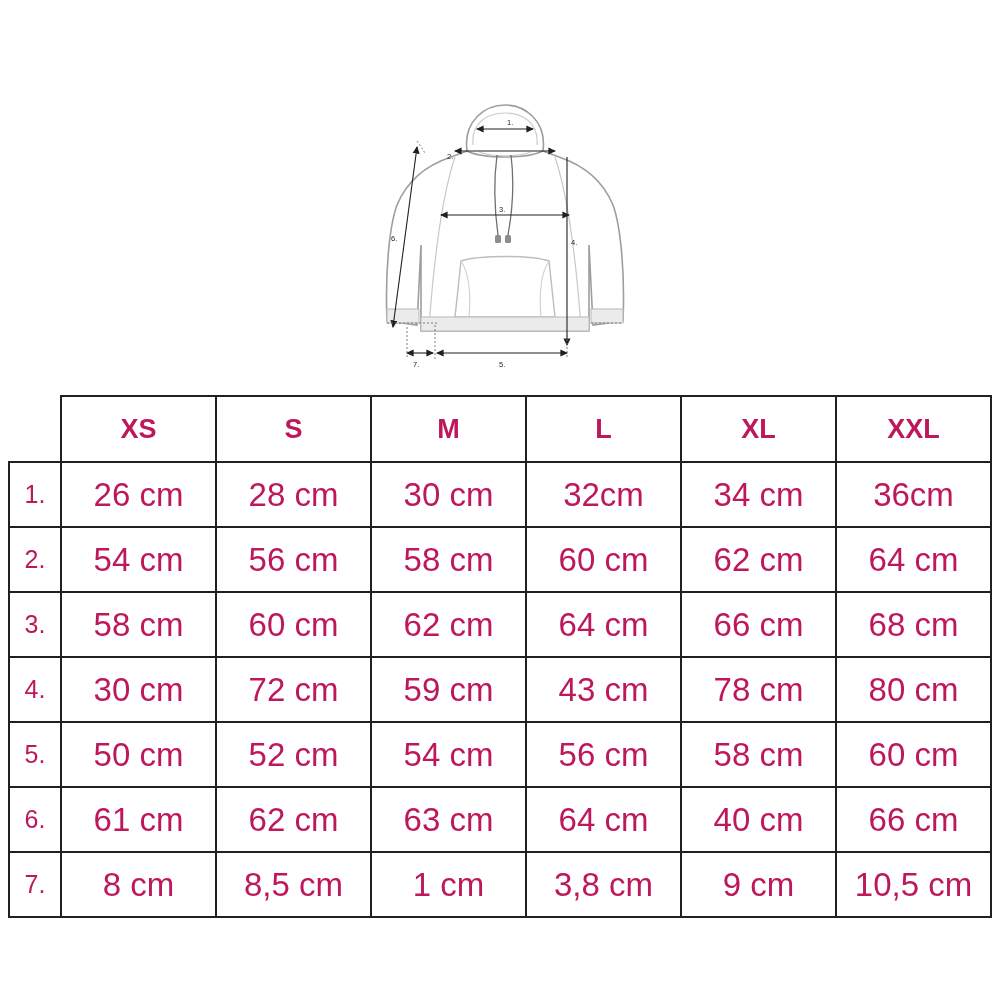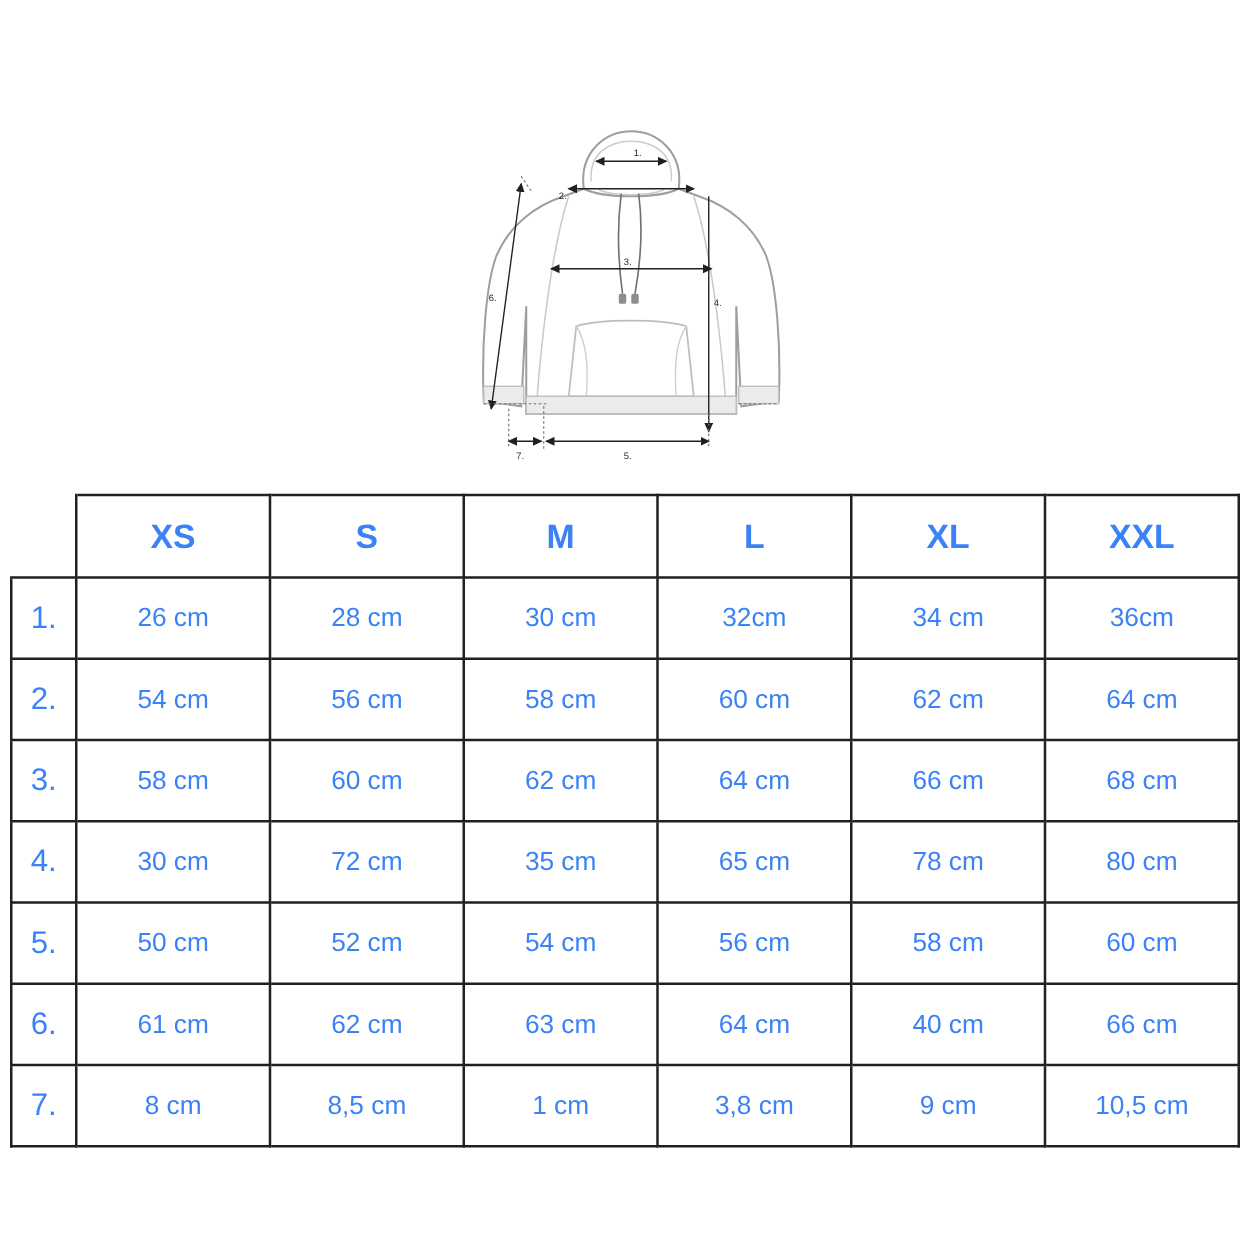--- a/index.html
+++ b/index.html
@@ -42,35 +42,35 @@
   table.size-table {
     border-collapse: collapse;
     width: 984px;
     table-layout: fixed;
   }
   table.size-table td, table.size-table th {
     border: 2px solid #231f20;
     text-align: center;
     vertical-align: middle;
     font-weight: normal;
-    color: #3b82f6;
+    color: #be185d;
   }
   table.size-table col.idx { width: 52px; }
 
   tr.header-row th.corner {
     border-left: 2px solid #231f20;
   }
   tr.header-row th {
     height: 62px;
     font-size: 27px;
     font-weight: bold;
   }
   tr.data-row td {
     height: 61px;
-    font-size: 21px;
+    font-size: 33px;
   }
   tr.data-row td.row-index {
     font-size: 25px;
   }
   .empty-corner {
     border-top: none !important;
     border-left: none !important;
   }
 </style>
 </head>
@@ -209,22 +209,22 @@
         <td>60 cm</td>
         <td>62 cm</td>
         <td>64 cm</td>
         <td>66 cm</td>
         <td>68 cm</td>
       </tr>
       <tr class="data-row">
         <td class="row-index">4.</td>
         <td>30 cm</td>
         <td>72 cm</td>
-        <td>35 cm</td>
-        <td>65 cm</td>
+        <td>59 cm</td>
+        <td>43 cm</td>
         <td>78 cm</td>
         <td>80 cm</td>
       </tr>
       <tr class="data-row">
         <td class="row-index">5.</td>
         <td>50 cm</td>
         <td>52 cm</td>
         <td>54 cm</td>
         <td>56 cm</td>
         <td>58 cm</td>

